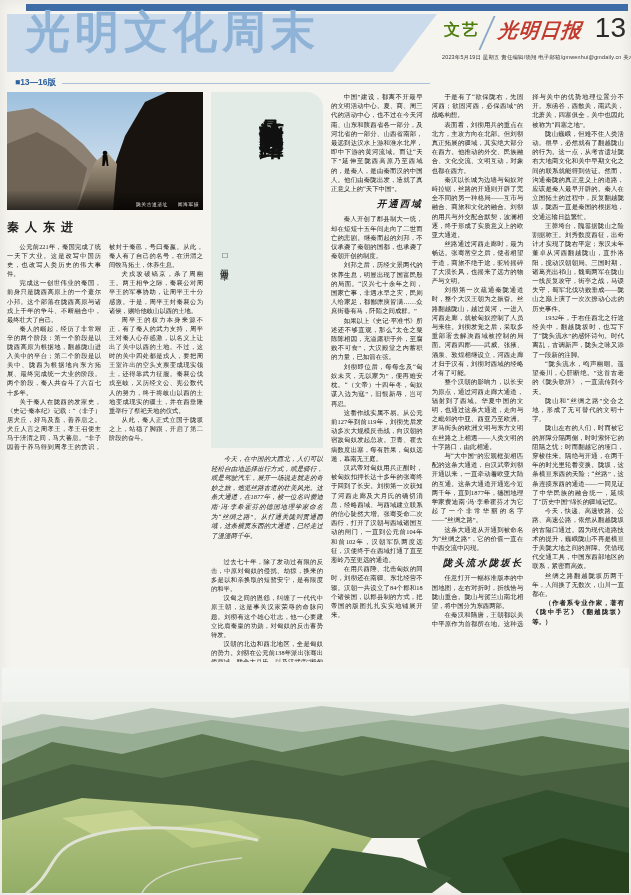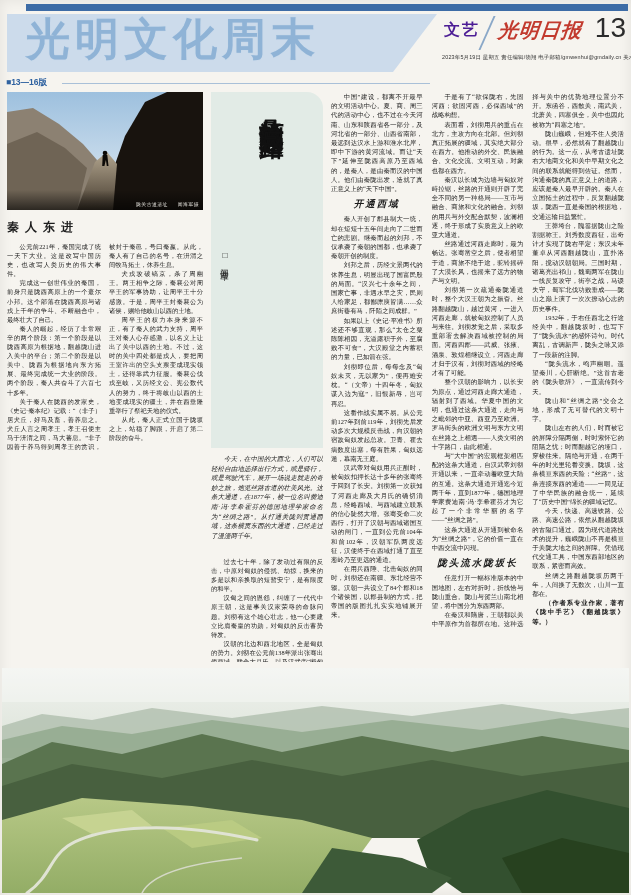--- a/index.html
+++ b/index.html
@@ -3,33 +3,33 @@
 <meta charset="utf-8">
 <style>
   html,body{margin:0;padding:0;background:#d8d6d2;}
   .page{position:relative;width:631px;height:895px;background:#f6f4ef;overflow:hidden;
         font-family:"Liberation Serif","DejaVu Serif",serif;color:#1c1c1c;
         box-shadow:inset 0 0 14px rgba(0,0,0,.08);}
   
   .topbar{position:absolute;top:4px;left:26px;right:3px;height:7px;background:#3d6ca6;}
   .band{position:absolute;top:14px;left:7px;width:430px;height:58px;background:#ccdbeb;
         clip-path:polygon(0 0,100% 0,calc(100% - 44px) 100%,0 100%);}
-  .banner-title{position:absolute;top:10px;left:26px;font-size:44px;font-weight:bold;
+  .banner-title{position:absolute;top:3px;left:26px;font-size:44px;font-weight:bold;
         color:#8fb3d6;letter-spacing:5px;font-family:"Liberation Serif",serif;
         text-shadow:0 0 1px #b9d0e6;}
   .hdr-right{position:absolute;top:14px;left:442px;width:184px;height:58px;}
   .hdr-row1{position:absolute;top:0;left:0;right:0;height:34px;}
-  .wenyi{position:absolute;left:2px;top:6px;font-size:16px;font-weight:bold;color:#4c1d95;letter-spacing:2px;}
+  .wenyi{position:absolute;left:2px;top:6px;font-size:16px;font-weight:bold;color:#4d7c0f;letter-spacing:2px;}
   .hdr-slash{position:absolute;left:44px;top:2px;width:1.5px;height:34px;background:#8aa8c8;transform:skewX(-24deg);}
   .masthead{position:absolute;left:56px;top:3px;font-size:20px;font-weight:bold;color:#c23a2e;
         font-style:italic;letter-spacing:1px;transform:skewX(-6deg);}
   .pageno{position:absolute;right:0;top:-2px;font-size:28px;color:#2b2b2b;font-family:"Liberation Sans",sans-serif;text-align:right;}
   .dateline{position:absolute;top:40px;left:0;right:0;font-size:5.4px;color:#333;
         font-family:"Liberation Sans",sans-serif;white-space:nowrap;letter-spacing:.2px;}
-  .edition{position:absolute;top:77px;left:6px;font-size:8.5px;font-weight:bold;color:#2f62a0;
+  .edition{position:absolute;top:77px;left:15px;font-size:8.5px;font-weight:bold;color:#2f62a0;
         font-family:"Liberation Sans",sans-serif;}
   .edition-rule{position:absolute;top:83px;left:62px;width:368px;height:1px;background:#a9c0d8;}
   
   .content{position:absolute;top:92px;left:7px;width:617px;height:570px;display:flex;gap:8px;}
   
   .left-article{width:196px;flex:none;}
   .photo-wrap{position:relative;width:196px;height:118px;}
   .photo-caption{position:absolute;bottom:3px;right:4px;font-size:4.8px;color:#e4e2dc;
         display:flex;gap:10px;letter-spacing:.5px;}
   .left-title{text-align:left;font-size:12px;font-weight:bold;letter-spacing:6px;margin:9px 0 6px;}
@@ -45,21 +45,21 @@
   .byline{position:absolute;left:8px;top:158px;writing-mode:vertical-rl;text-orientation:upright;
         font-size:8.5px;color:#222;letter-spacing:2px;}
   .intro{margin-top:6px;font-style:italic;font-size:6.5px;line-height:9.6px;text-align:justify;
         height:98px;overflow:hidden;flex:none;}
   .intro p{text-indent:2em;margin:0;}
   .strip-body{margin-top:5px;font-size:6.3px;line-height:9.1px;text-align:justify;flex:1;overflow:hidden;}
   
   .main-cols{flex:1;column-count:3;column-gap:9px;font-size:6.4px;line-height:9.2px;
         text-align:justify;height:570px;overflow:hidden;}
   .main-cols p{text-indent:2em;margin:0;}
-  .section-head{font-weight:bold;font-style:italic;font-size:9.5px;text-align:center;
+  .section-head{font-weight:bold;font-style:italic;font-size:9.5px;text-align:right;
         letter-spacing:2px;margin:7px 0 5px;break-inside:avoid;}
   .author-note{font-weight:bold;text-indent:2em;margin:0;}
   
   .bottom-photo{position:absolute;top:668px;left:2px;width:627px;height:225px;}
 </style>
 </head>
 <body>
 
 <div class="page">
 

